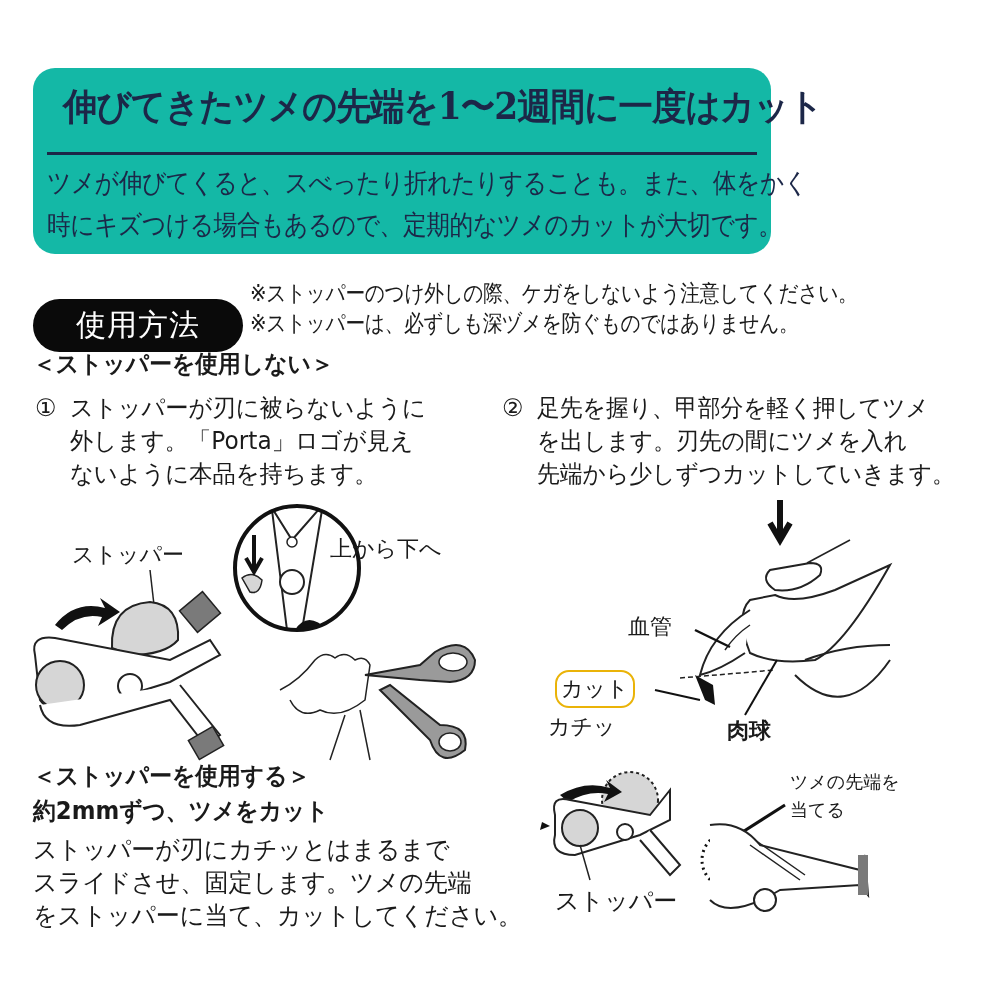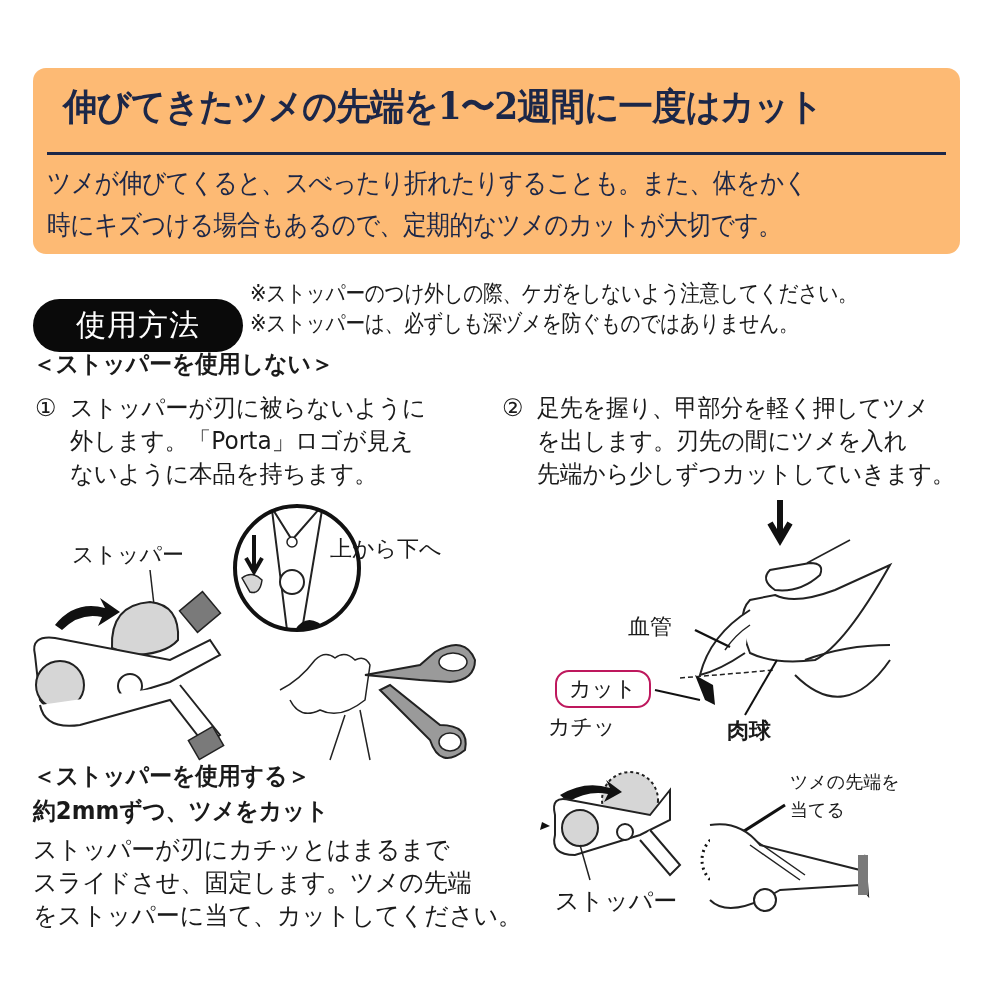--- a/index.html
+++ b/index.html
@@ -3,22 +3,22 @@
 <meta charset="utf-8">
 <style>
   html, body { margin: 0; padding: 0; }
   body {
     width: 1000px; height: 1000px; background: #ffffff; position: relative; overflow: hidden;
     font-family: "DejaVu Sans", "Liberation Sans", sans-serif; color: #1a1a1a;
   }
 
   
   .hero {
-    position: absolute; left: 33px; top: 68px; width: 927px; height: 186px;
-    background: #fdba74; border-radius: 13px;
+    position: absolute; left: 33px; top: 68px; width: 738px; height: 186px;
+    background: #14b8a6; border-radius: 22px;
   }
   .hero-title {
     position: absolute; left: 30px; top: 14px; width: 870px;
     font-family: "DejaVu Serif", "Liberation Serif", serif; font-weight: bold;
     font-size: 37px; letter-spacing: -1px; color: #1c2748; white-space: nowrap;
     transform: scaleX(0.93); transform-origin: left center;
   }
   .hero-rule {
     position: absolute; left: 14px; right: 14px; top: 84px; height: 3px; background: #1c2748;
   }
@@ -143,21 +143,21 @@
   <path d="M205 115 Q165 140 155 180 Q175 175 200 158" fill="#fff" stroke="#222" stroke-width="2"></path>
   <path d="M180 155 Q190 140 205 130" stroke="#222" stroke-width="1.5" fill="none"></path>
   <line x1="150" y1="135" x2="185" y2="152" stroke="#111" stroke-width="2.5"></line>
   <path d="M150 180 L160 205 L170 210 L168 190 Z" fill="#111"></path>
   <line x1="135" y1="183" x2="230" y2="175" stroke="#222" stroke-width="1.5" stroke-dasharray="5 3"></line>
   <line x1="110" y1="195" x2="155" y2="205" stroke="#111" stroke-width="2"></line>
   <path d="M260 165 Q300 150 345 150 M250 180 Q300 230 345 165" stroke="#222" stroke-width="2" fill="none"></path>
   <line x1="232" y1="165" x2="200" y2="220" stroke="#111" stroke-width="2"></line>
 </svg>
 <div class="label" style="left:628px; top:612px; font-weight:normal;">血管</div>
-<div class="label" style="left:555px; top:670px; padding:2px 12px; border:2px solid #be185d; border-radius:14px; background:#fff;">カット</div>
+<div class="label" style="left:555px; top:670px; padding:2px 4px; border:2px solid #eab308; border-radius:14px; background:#fff;">カット</div>
 <div class="label" style="left:727px; top:716px; font-weight:bold;">肉球</div>
 
 <div class="section-head" style="left:33px; top:760px;">＜ストッパーを使用する＞</div>
 <div class="section-head" style="left:33px; top:795px;">約2mmずつ、ツメをカット</div>
 <div class="body-text" style="left:33px; top:833px;">
   <div>ストッパーが刃にカチッとはまるまで</div>
   <div>スライドさせ、固定します。ツメの先端</div>
   <div>をストッパーに当て、カットしてください。</div>
 </div>
 

